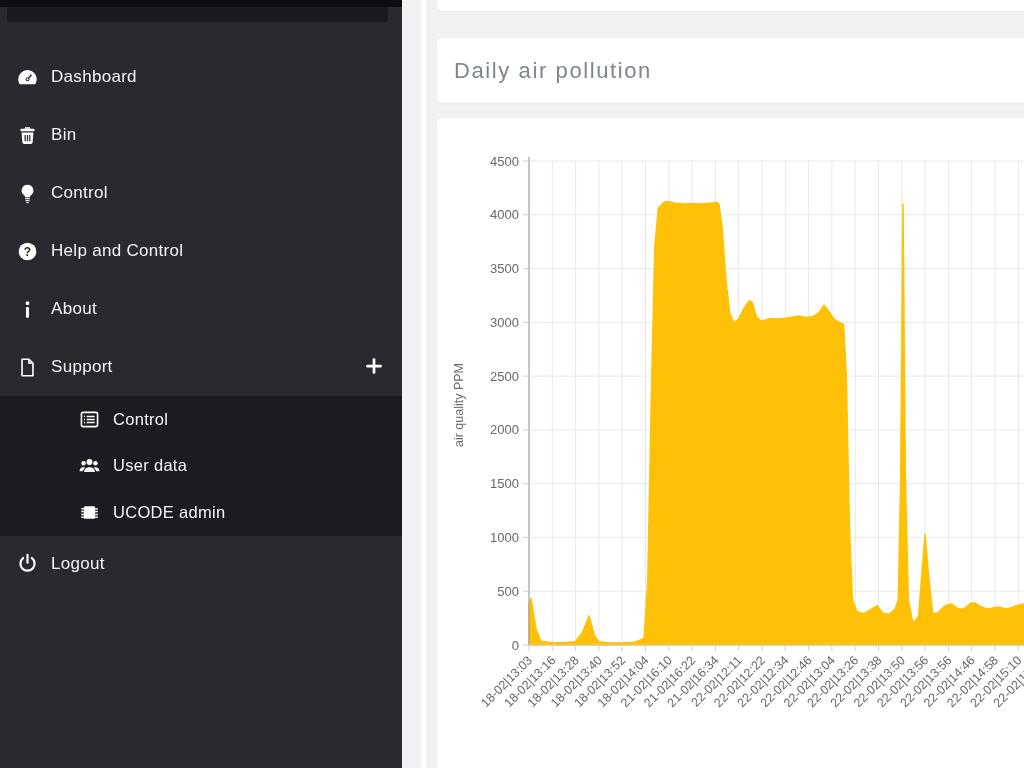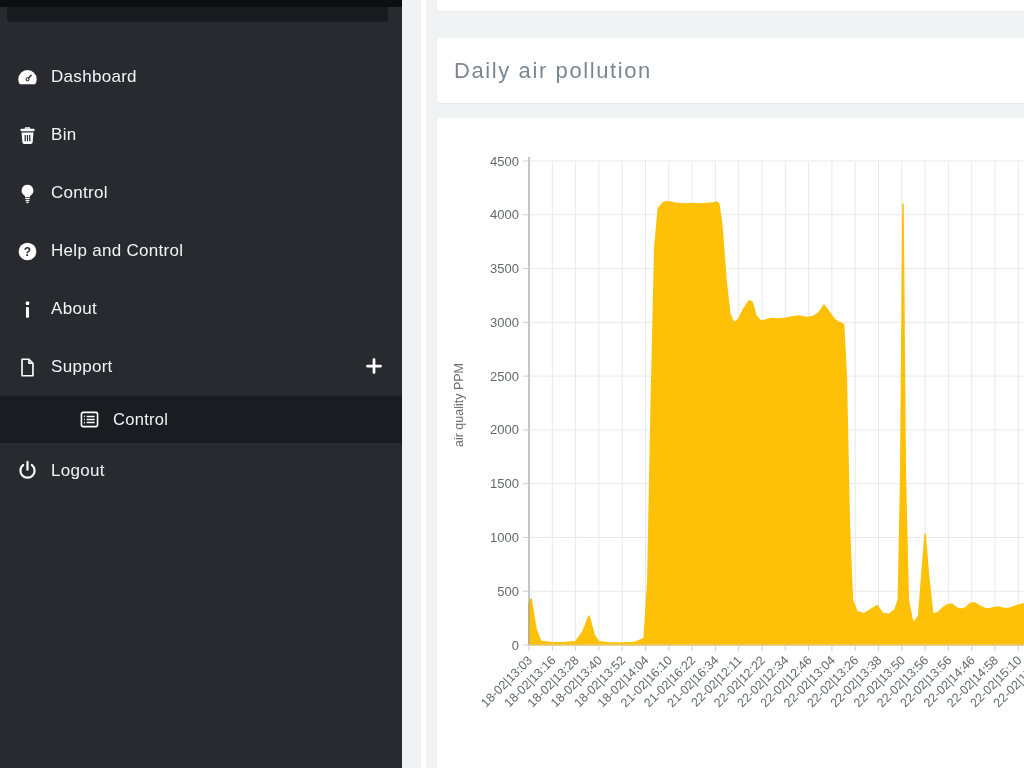--- a/index.html
+++ b/index.html
@@ -123,20 +123,42 @@
         <div class="submenu">
           <div class="mi">
             <span class="ico">
               <svg viewBox="0 0 24 24">
                 <rect x="3.6" y="4.6" width="16.8" height="14.8" rx="1.6" fill="none" stroke="#fff" stroke-width="1.7"></rect>
                 <path stroke="#fff" stroke-width="1.6" d="M9 8.8h8.4M9 12h8.4M9 15.2h8.4"></path>
                 <path stroke="#fff" stroke-width="1.8" d="M6.2 8.8h1M6.2 12h1M6.2 15.2h1"></path>
               </svg>
             </span>
             <span class="lbl">Control</span>
+          </div>
+          <div class="mi">
+            <span class="ico">
+              <svg viewBox="0 0 24 24">
+                <circle cx="5.8" cy="9.6" r="2.3" fill="#fff"></circle>
+                <path fill="#fff" d="M1.6 18c0-2.4 1.8-4.1 4.1-4.1.7 0 1.3.15 1.9.45A6.9 6.9 0 0 0 5 18z"></path>
+                <circle cx="18.2" cy="9.6" r="2.3" fill="#fff"></circle>
+                <path fill="#fff" d="M22.4 18c0-2.4-1.8-4.1-4.1-4.1-.7 0-1.3.15-1.9.45A6.9 6.9 0 0 1 19 18z"></path>
+                <circle cx="12" cy="8.4" r="3.1" fill="#fff"></circle>
+                <path fill="#fff" d="M6.4 18.9c0-3.1 2.5-5.1 5.6-5.1s5.6 2 5.6 5.1z"></path>
+              </svg>
+            </span>
+            <span class="lbl">User data</span>
+          </div>
+          <div class="mi">
+            <span class="ico">
+              <svg viewBox="0 0 24 24">
+                <rect x="6" y="5.5" width="12" height="13" rx="1.6" fill="#fff"></rect>
+                <path stroke="#fff" stroke-width="1.5" d="M3.4 8h2.6M3.4 11h2.6M3.4 14h2.6M3.4 17h2.6M18 8h2.6M18 11h2.6M18 14h2.6M18 17h2.6"></path>
+              </svg>
+            </span>
+            <span class="lbl">UCODE admin</span>
           </div>
         </div>
         <div class="mi footer">
           <span class="ico">
             <svg viewBox="0 0 24 24">
               <path d="M12 3v8.2" fill="none" stroke="#fff" stroke-width="2.3" stroke-linecap="round"></path>
               <path d="M7.4 6.3a7.4 7.4 0 1 0 9.2 0" fill="none" stroke="#fff" stroke-width="2.3" stroke-linecap="round"></path>
             </svg>
           </span>
           <span class="lbl">Logout</span>

